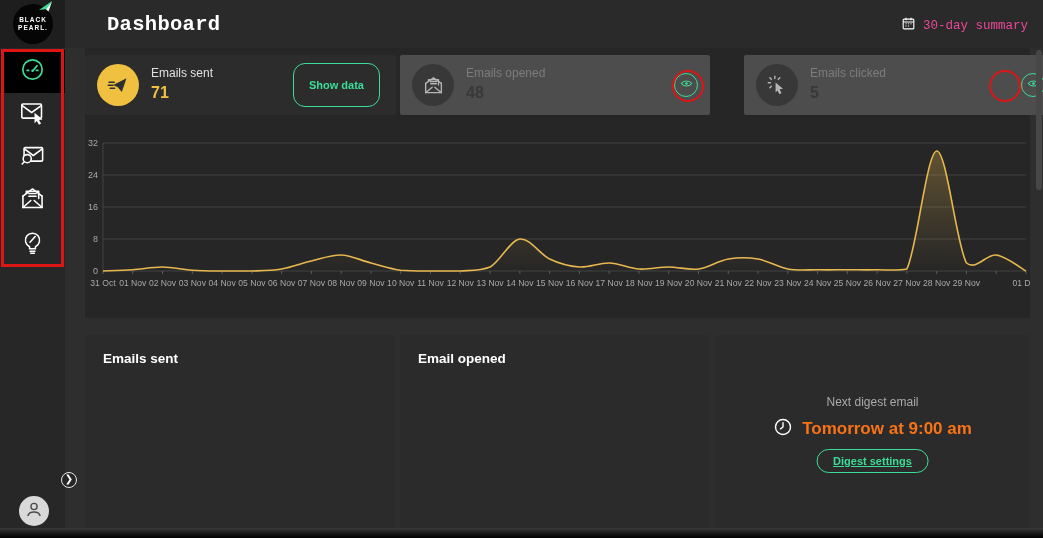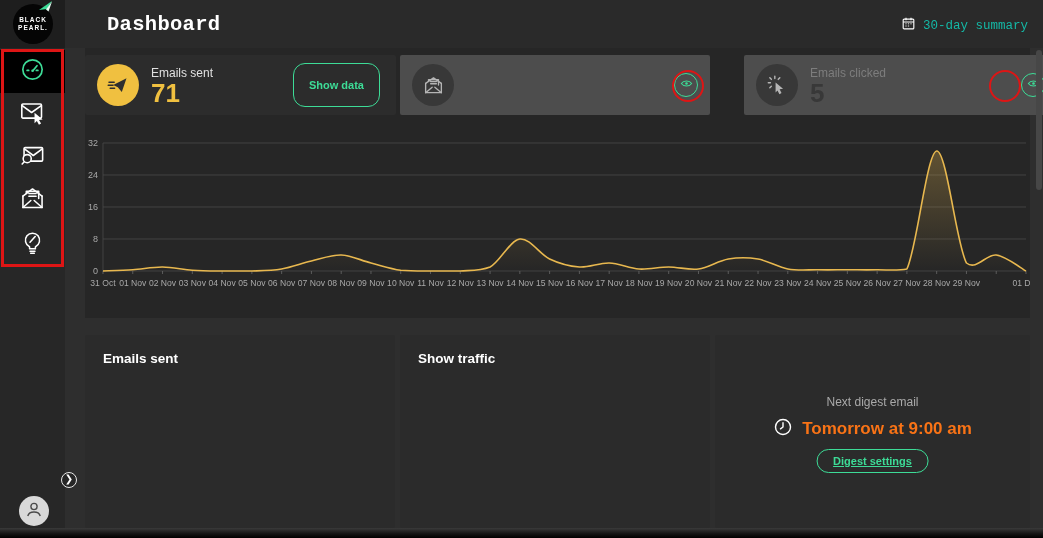--- a/index.html
+++ b/index.html
@@ -28,39 +28,39 @@
     text-align:center; cursor:pointer;
   }
   .avatar {
     position:absolute; left:19px; top:496px; width:30px; height:30px; border-radius:50%;
     background:#d9d9d9; display:flex; align-items:center; justify-content:center; cursor:pointer;
   }
 
   
   .header { position:absolute; left:65px; top:0; width:978px; height:48px; background:#2a2a2a;font-family:Liberation Mono, monospace; }
   .page-title { position:absolute; left:42px; top:13px; font-size:20.5px; font-weight:bold; letter-spacing:.3px; }
-  .period { position:absolute; right:15px; top:16px; display:flex; align-items:center; gap:7px; font-size:12.5px; color:#14b8a6; }
+  .period { position:absolute; right:15px; top:16px; display:flex; align-items:center; gap:7px; font-size:12.5px; color:#ec4899; }
 
   
   .top-panel { position:absolute; left:85px; top:48px; width:945px; height:270px; background:#262626; }
 
   .stat-card {
     position:absolute; top:55px; height:60px; border-radius:2px;
     display:flex; align-items:center; padding:0 12px; gap:12px;
   }
   .stat-card.primary { left:85px; width:311px; background:#2c2c2c; }
   .stat-card.muted-a { left:400px; width:310px; background:#4d4d4d; }
   .stat-card.muted-b { left:744px; width:313px; background:#4d4d4d; }
   .stat-icon { width:42px; height:42px; border-radius:50%; flex:0 0 auto; display:flex; align-items:center; justify-content:center; }
   .stat-icon.yellow { background:#f0c040; }
   .stat-icon.dark { background:#383838; }
   .stat-texts { display:flex; flex-direction:column; gap:1px; }
   .stat-label { font-size:12px; color:#e0e0e0; }
   .stat-card.muted-a .stat-label, .stat-card.muted-b .stat-label { color:#7d7d7d; }
-  .stat-value { font-size:26px; font-weight:bold; color:#f0c040; line-height:24px; }
+  .stat-value { font-size:16px; font-weight:bold; color:#f0c040; line-height:24px; }
   .stat-card.muted-a .stat-value, .stat-card.muted-b .stat-value { color:#383838; }
   .show-data-btn {
     margin-left:auto; margin-right:4px; border:1.5px solid #3ddc97; color:#3ddc97; background:transparent;
     border-radius:12px; padding:15px 15px; font-size:11px; font-weight:bold; font-family:inherit; cursor:pointer;
   }
   .eye-btn {
     margin-left:auto; width:24px; height:24px; border-radius:50%; border:1.5px solid #3ddc97;
     background:transparent; display:flex; align-items:center; justify-content:center; cursor:pointer; flex:0 0 auto;
   }
 
@@ -211,20 +211,24 @@
 
   <div class="stat-card muted-a">
     <div class="stat-icon dark">
       <svg width="23" height="23" viewBox="0 0 24 24" fill="none" stroke="#b5b5b5" stroke-width="1.4" stroke-linecap="round" stroke-linejoin="round">
         <path d="M3.8 9.8 L12 4 L20.2 9.8"></path>
           <path d="M6.8 7.6 V5.8 H17.2 V11.6"></path>
           <path d="M9 7.8 H15 M9 10.2 H15"></path>
         <path d="M3.8 9.8 V19.5 H20.2 V9.8"></path>
           <path d="M3.8 19.5 L10.6 13.8 M20.2 19.5 L13.4 13.8"></path>
       </svg>
+    </div>
+    <div class="stat-texts">
+      <span class="stat-label">Emails opened</span>
+      <span class="stat-value">48</span>
     </div>
     <button class="eye-btn">
       <span>
         <svg width="13" height="13" viewBox="0 0 24 24" fill="none" stroke="#3ddc97" stroke-width="2">
           <path d="M2.5 12 C6.5 6 17.5 6 21.5 12 C17.5 18 6.5 18 2.5 12 Z"></path>
             <circle cx="12" cy="12" r="2.4" fill="#3ddc97" stroke="none"></circle>
         </svg>
       </span>
     </button>
   </div>
@@ -334,21 +338,21 @@
       <path d="M18.0 143.0C23.0 142.8 37.8 142.5 47.8 141.8C57.7 141.1 67.6 138.9 77.5 139.0C87.5 139.1 97.4 141.5 107.3 142.2C117.2 142.9 127.2 142.9 137.1 143.0C147.0 143.0 156.9 143.0 166.9 143.0C176.8 142.7 186.7 142.7 196.6 141.0C206.6 139.3 216.5 135.3 226.4 133.0C236.3 130.7 246.3 126.7 256.2 127.0C266.1 127.3 276.0 132.5 286.0 135.0C295.9 137.5 305.8 140.9 315.7 142.2C325.7 143.0 335.6 142.9 345.5 143.0C355.4 143.0 365.4 143.0 375.3 143.0C385.2 142.3 395.1 143.0 405.1 139.0C415.0 133.7 424.9 112.3 434.8 111.0C444.8 109.7 454.7 126.3 464.6 131.0C474.5 135.7 484.5 138.3 494.4 139.0C504.3 139.7 514.2 134.7 524.2 135.0C534.1 135.3 544.0 140.3 553.9 141.0C563.9 141.7 573.8 139.0 583.7 139.0C593.6 139.0 603.6 142.3 613.5 141.0C623.4 139.7 633.3 132.7 643.3 131.0C653.2 129.3 663.1 129.3 673.0 131.0C683.0 132.7 692.9 139.2 702.8 141.0C712.7 142.8 722.7 141.7 732.6 141.8C742.5 141.9 752.4 141.8 762.4 141.8C772.3 141.8 782.2 141.9 792.1 141.8C802.1 141.7 812.0 143.0 821.9 141.0C831.8 121.2 841.8 24.0 851.7 23.0C861.6 22.0 871.5 117.7 881.5 135.0C891.4 143.0 901.3 125.7 911.2 127.0C921.2 128.3 936.0 140.3 941.0 143.0L941 143 L18 143 Z" fill="url(#areaGrad)" stroke="none"></path>
       <path d="M18.0 143.0C23.0 142.8 37.8 142.5 47.8 141.8C57.7 141.1 67.6 138.9 77.5 139.0C87.5 139.1 97.4 141.5 107.3 142.2C117.2 142.9 127.2 142.9 137.1 143.0C147.0 143.0 156.9 143.0 166.9 143.0C176.8 142.7 186.7 142.7 196.6 141.0C206.6 139.3 216.5 135.3 226.4 133.0C236.3 130.7 246.3 126.7 256.2 127.0C266.1 127.3 276.0 132.5 286.0 135.0C295.9 137.5 305.8 140.9 315.7 142.2C325.7 143.0 335.6 142.9 345.5 143.0C355.4 143.0 365.4 143.0 375.3 143.0C385.2 142.3 395.1 143.0 405.1 139.0C415.0 133.7 424.9 112.3 434.8 111.0C444.8 109.7 454.7 126.3 464.6 131.0C474.5 135.7 484.5 138.3 494.4 139.0C504.3 139.7 514.2 134.7 524.2 135.0C534.1 135.3 544.0 140.3 553.9 141.0C563.9 141.7 573.8 139.0 583.7 139.0C593.6 139.0 603.6 142.3 613.5 141.0C623.4 139.7 633.3 132.7 643.3 131.0C653.2 129.3 663.1 129.3 673.0 131.0C683.0 132.7 692.9 139.2 702.8 141.0C712.7 142.8 722.7 141.7 732.6 141.8C742.5 141.9 752.4 141.8 762.4 141.8C772.3 141.8 782.2 141.9 792.1 141.8C802.1 141.7 812.0 143.0 821.9 141.0C831.8 121.2 841.8 24.0 851.7 23.0C861.6 22.0 871.5 117.7 881.5 135.0C891.4 143.0 901.3 125.7 911.2 127.0C921.2 128.3 936.0 140.3 941.0 143.0" fill="none" stroke="#e8b84f" stroke-width="1.6" stroke-linejoin="round"></path>
     </svg>
 
   <div class="bottom-card bc1">
     <div class="bc-title">Emails sent</div>
 
   </div>
 
   <div class="bottom-card bc2">
-    <div class="bc-title">Show traffic</div>
+    <div class="bc-title">Email opened</div>
 
   </div>
 
   <div class="bottom-card bc3">
     <div class="digest-label">Next digest email</div>
     <div class="digest-time-row">
       <span>
         <svg width="20" height="20" viewBox="0 0 24 24" fill="none" stroke="#fff" stroke-width="1.7" stroke-linecap="round">
           <circle cx="12" cy="12" r="9"></circle>
             <path d="M12 6.8 V12 L9 14.2"></path>

